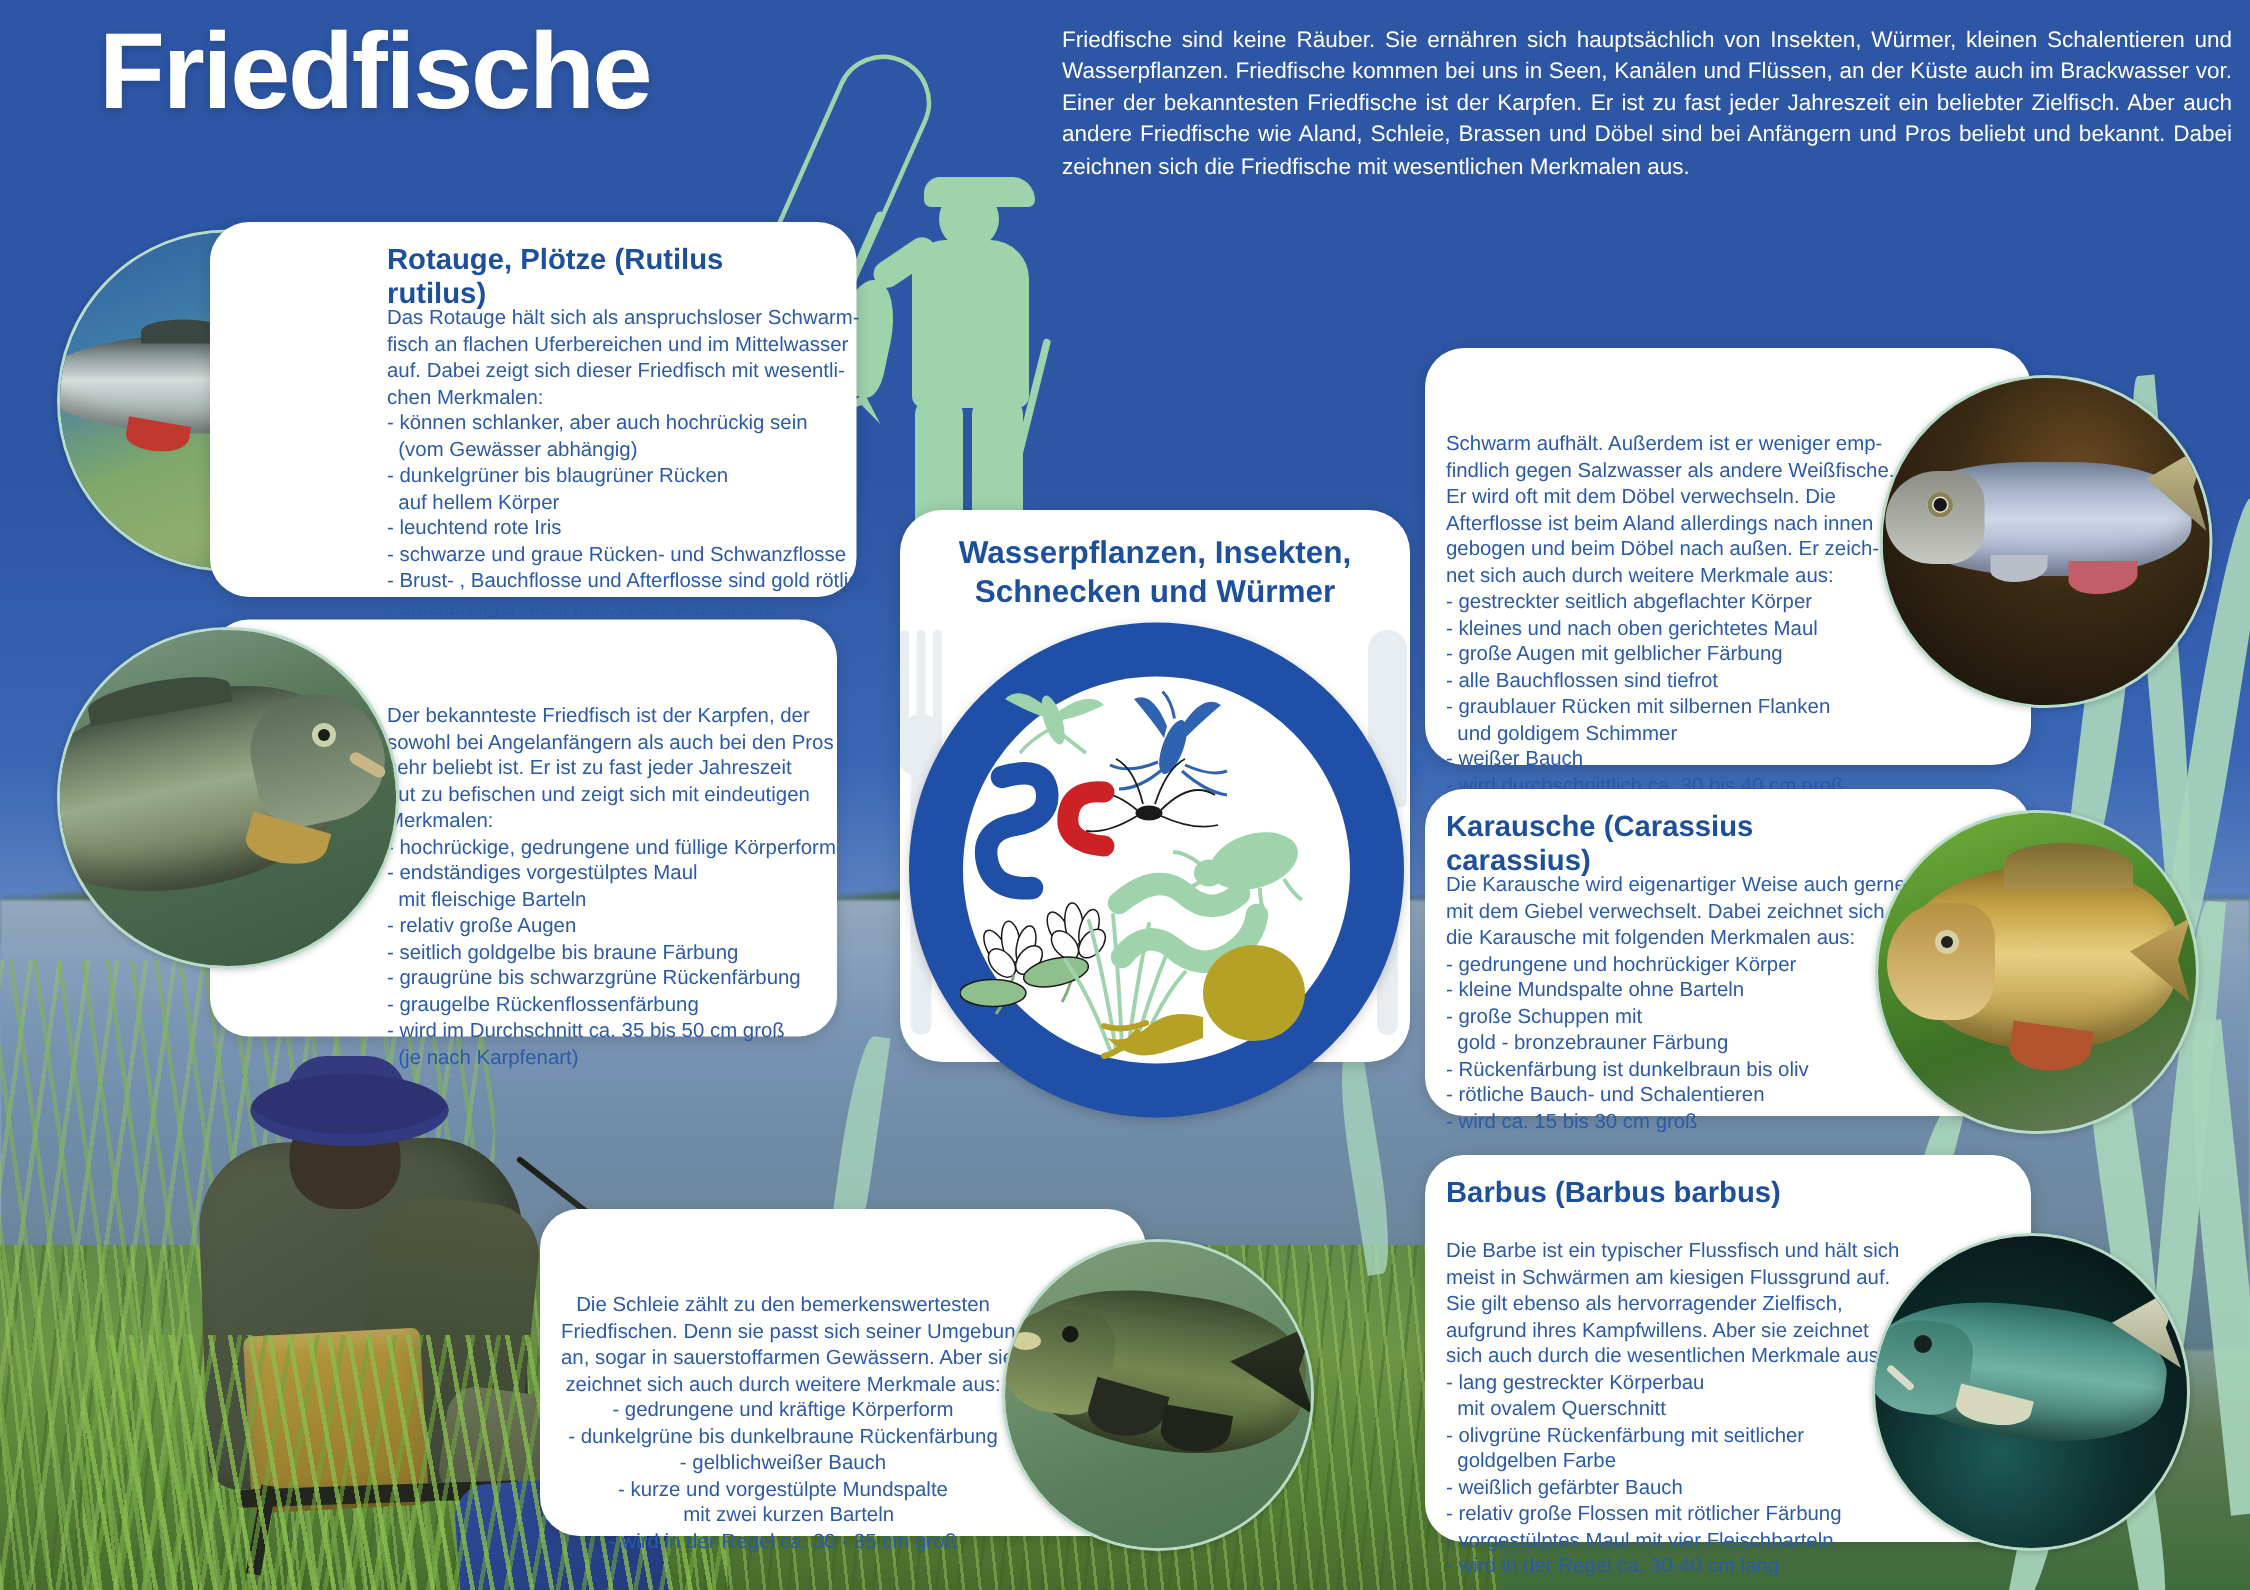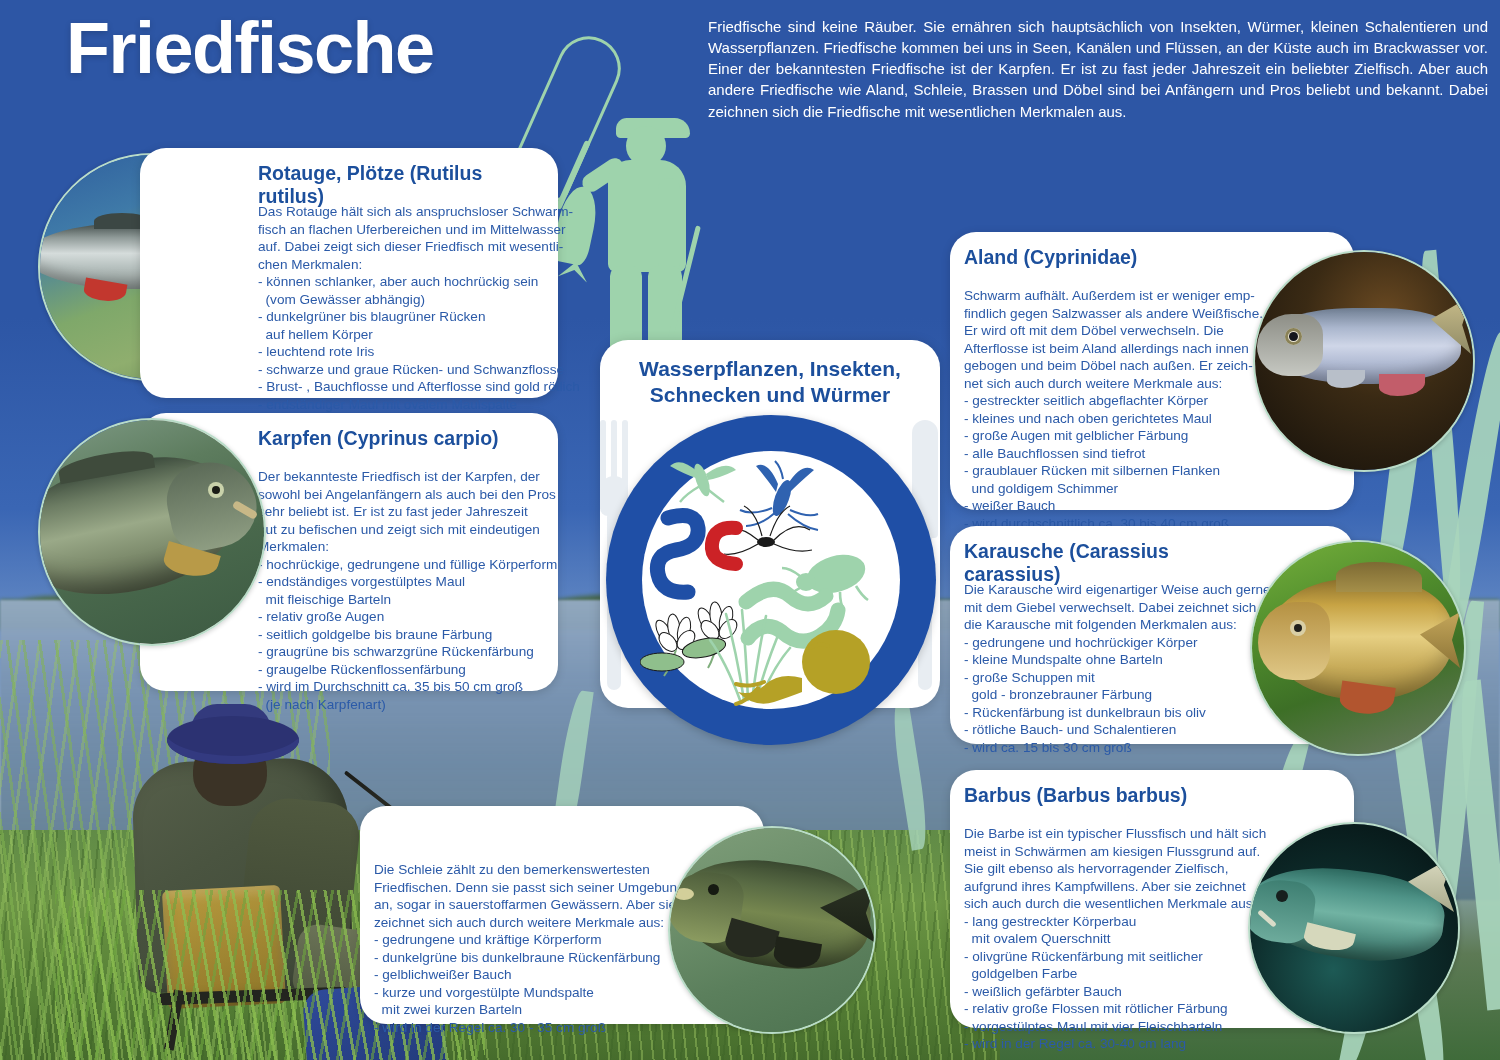--- a/index.html
+++ b/index.html
@@ -296,21 +296,21 @@
     <div class="fishbody" style="left:150px;top:76px;width:62px;height:54px;border-radius:40% 55% 50% 38%;
                 background:linear-gradient(180deg,#6d7570,#c3ccca);"></div>
     <div class="fin" style="left:182px;top:90px;width:13px;height:13px;border-radius:50%;background:#e8e2cf;
                 box-shadow:inset 0 0 0 3px #c96a2c;"></div>
     <div class="fin" style="left:185px;top:93px;width:7px;height:7px;border-radius:50%;background:#1a1a18;"></div>
     <div class="fin" style="left:44px;top:126px;width:42px;height:20px;border-radius:0 0 60% 40%;
                 background:#c2372e;transform:rotate(10deg);"></div>
     <div class="fin" style="left:54px;top:58px;width:56px;height:16px;border-radius:50% 50% 0 0;background:#3c4744;"></div>
   </div>
 
-  <div class="card" style="left:140px;top:148px;width:418px;height:250px;z-index:5;">
+  <div class="card" style="left:140px;top:148px;width:418px;height:250px;z-index:5;padding-left:13px;">
     <div class="card-title" style="position:absolute;left:118px;top:14px;width:290px;">Rotauge, Plötze (Rutilus rutilus)</div>
     <div class="card-body" style="position:absolute;left:118px;top:46px;width:296px;">
       <span class="ln">Das Rotauge hält sich als anspruchsloser Schwarm-</span>
       <span class="ln">fisch an flachen Uferbereichen und im Mittelwasser</span>
       <span class="ln">auf. Dabei zeigt sich dieser Friedfisch mit wesentli-</span>
       <span class="ln">chen Merkmalen:</span>
       <span class="ln">- können schlanker, aber auch hochrückig sein</span>
       <span class="ln">  (vom Gewässer abhängig)</span>
       <span class="ln">- dunkelgrüner bis blaugrüner Rücken</span>
       <span class="ln">  auf hellem Körper</span>
@@ -331,21 +331,20 @@
     <div class="fin" style="left:168px;top:62px;width:16px;height:16px;border-radius:50%;background:#c9d2aa;"></div>
     <div class="fin" style="left:172px;top:66px;width:8px;height:8px;border-radius:50%;background:#1b1d16;"></div>
     <div class="fin" style="left:192px;top:86px;width:26px;height:8px;border-radius:6px;background:#c8b887;transform:rotate(30deg);"></div>
     <div class="fin" style="left:124px;top:128px;width:54px;height:28px;border-radius:0 0 70% 40%;
                 background:#b89a48;transform:rotate(16deg);"></div>
     <div class="fin" style="left:18px;top:34px;width:96px;height:22px;border-radius:50% 50% 0 0;
                 background:#3f4b3c;transform:rotate(-10deg);"></div>
   </div>
 
   <div class="card" style="left:140px;top:413px;width:418px;height:278px;z-index:5;">
-    <div class="card-title" style="position:absolute;left:118px;top:14px;width:290px;">Karpfen (Cyprinus carpio)</div>
     <div class="card-body" style="position:absolute;left:118px;top:46px;width:296px;">
       <span class="ln">Der bekannteste Friedfisch ist der Karpfen, der</span>
       <span class="ln">sowohl bei Angelanfängern als auch bei den Pros</span>
       <span class="ln">sehr beliebt ist. Er ist zu fast jeder Jahreszeit</span>
       <span class="ln">gut zu befischen und zeigt sich mit eindeutigen</span>
       <span class="ln">Merkmalen:</span>
       <span class="ln">- hochrückige, gedrungene und füllige Körperform</span>
       <span class="ln">- endständiges vorgestülptes Maul</span>
       <span class="ln">  mit fleischige Barteln</span>
       <span class="ln">- relativ große Augen</span>
@@ -370,21 +369,20 @@
     <div class="fin" style="left:176px;top:44px;width:40px;height:58px;
                 clip-path:polygon(0 40%,100% 0,78% 50%,100% 100%);
                 background:linear-gradient(180deg,#c9bd8a,#8f8a66);"></div>
     <div class="fin" style="left:124px;top:122px;width:46px;height:22px;border-radius:0 0 60% 40%;
                 background:#c25d6a;"></div>
     <div class="fin" style="left:72px;top:118px;width:38px;height:18px;border-radius:0 0 60% 40%;
                 background:#b8bfc9;"></div>
   </div>
 
   <div class="card" style="left:950px;top:232px;width:404px;height:278px;z-index:5;">
-    <div class="card-title" style="position:absolute;left:14px;top:14px;width:290px;">Aland (Cyprinidae)</div>
     <div class="card-body" style="position:absolute;left:14px;top:46px;width:296px;">
       <span class="ln">Schwarm aufhält. Außerdem ist er weniger emp-</span>
       <span class="ln">findlich gegen Salzwasser als andere Weißfische.</span>
       <span class="ln">Er wird oft mit dem Döbel verwechseln. Die</span>
       <span class="ln">Afterflosse ist beim Aland allerdings nach innen</span>
       <span class="ln">gebogen und beim Döbel nach außen. Er zeich-</span>
       <span class="ln">net sich auch durch weitere Merkmale aus:</span>
       <span class="ln">- gestreckter seitlich abgeflachter Körper</span>
       <span class="ln">- kleines und nach oben gerichtetes Maul</span>
       <span class="ln">- große Augen mit gelblicher Färbung</span>
@@ -477,21 +475,21 @@
     <div class="fin" style="left:56px;top:96px;width:50px;height:34px;border-radius:0 0 70% 40%;
                 background:#262a20;transform:rotate(16deg);"></div>
     <div class="fin" style="left:104px;top:112px;width:46px;height:28px;border-radius:0 0 60% 40%;
                 background:#1f2319;transform:rotate(10deg);"></div>
     <div class="fin" style="left:150px;top:52px;width:56px;height:66px;
                 clip-path:polygon(0 42%,100% 4%,82% 50%,100% 96%);
                 background:linear-gradient(180deg,#2b3223,#1a1f16);"></div>
   </div>
 
   <div class="card" style="left:360px;top:806px;width:404px;height:218px;z-index:5;">
-    <div class="card-body" style="position:absolute;left:14px;top:46px;width:296px;">
+    <div class="card-body" style="position:absolute;left:14px;top:46px;width:296px;text-align:center;">
       <span class="ln">Die Schleie zählt zu den bemerkenswertesten</span>
       <span class="ln">Friedfischen. Denn sie passt sich seiner Umgebung</span>
       <span class="ln">an, sogar in sauerstoffarmen Gewässern. Aber sie</span>
       <span class="ln">zeichnet sich auch durch weitere Merkmale aus:</span>
       <span class="ln">- gedrungene und kräftige Körperform</span>
       <span class="ln">- dunkelgrüne bis dunkelbraune Rückenfärbung</span>
       <span class="ln">- gelblichweißer Bauch</span>
       <span class="ln">- kurze und vorgestülpte Mundspalte</span>
       <span class="ln">  mit zwei kurzen Barteln</span>
       <span class="ln">- wird in der Regel ca. 30 - 35 cm groß</span>

